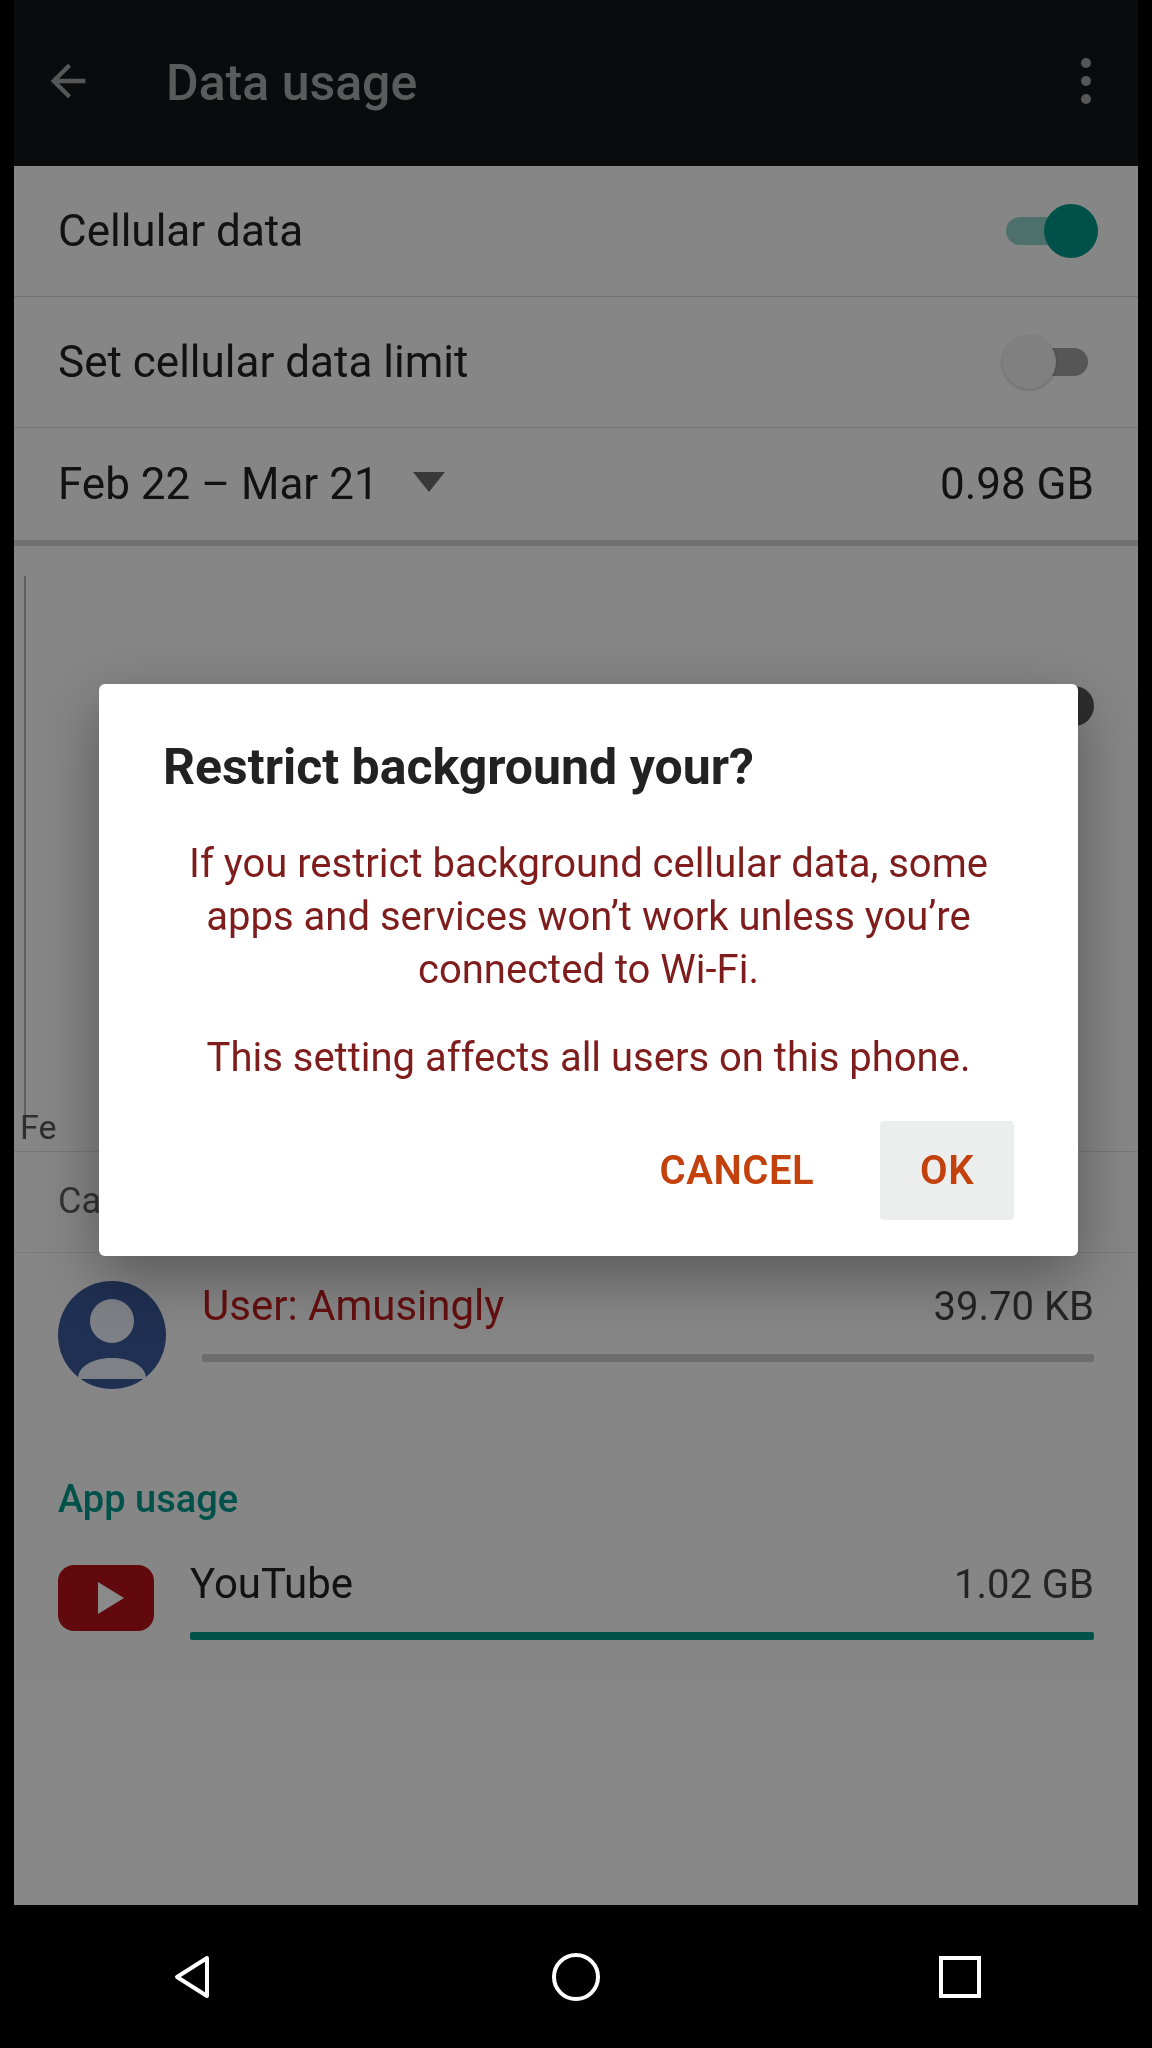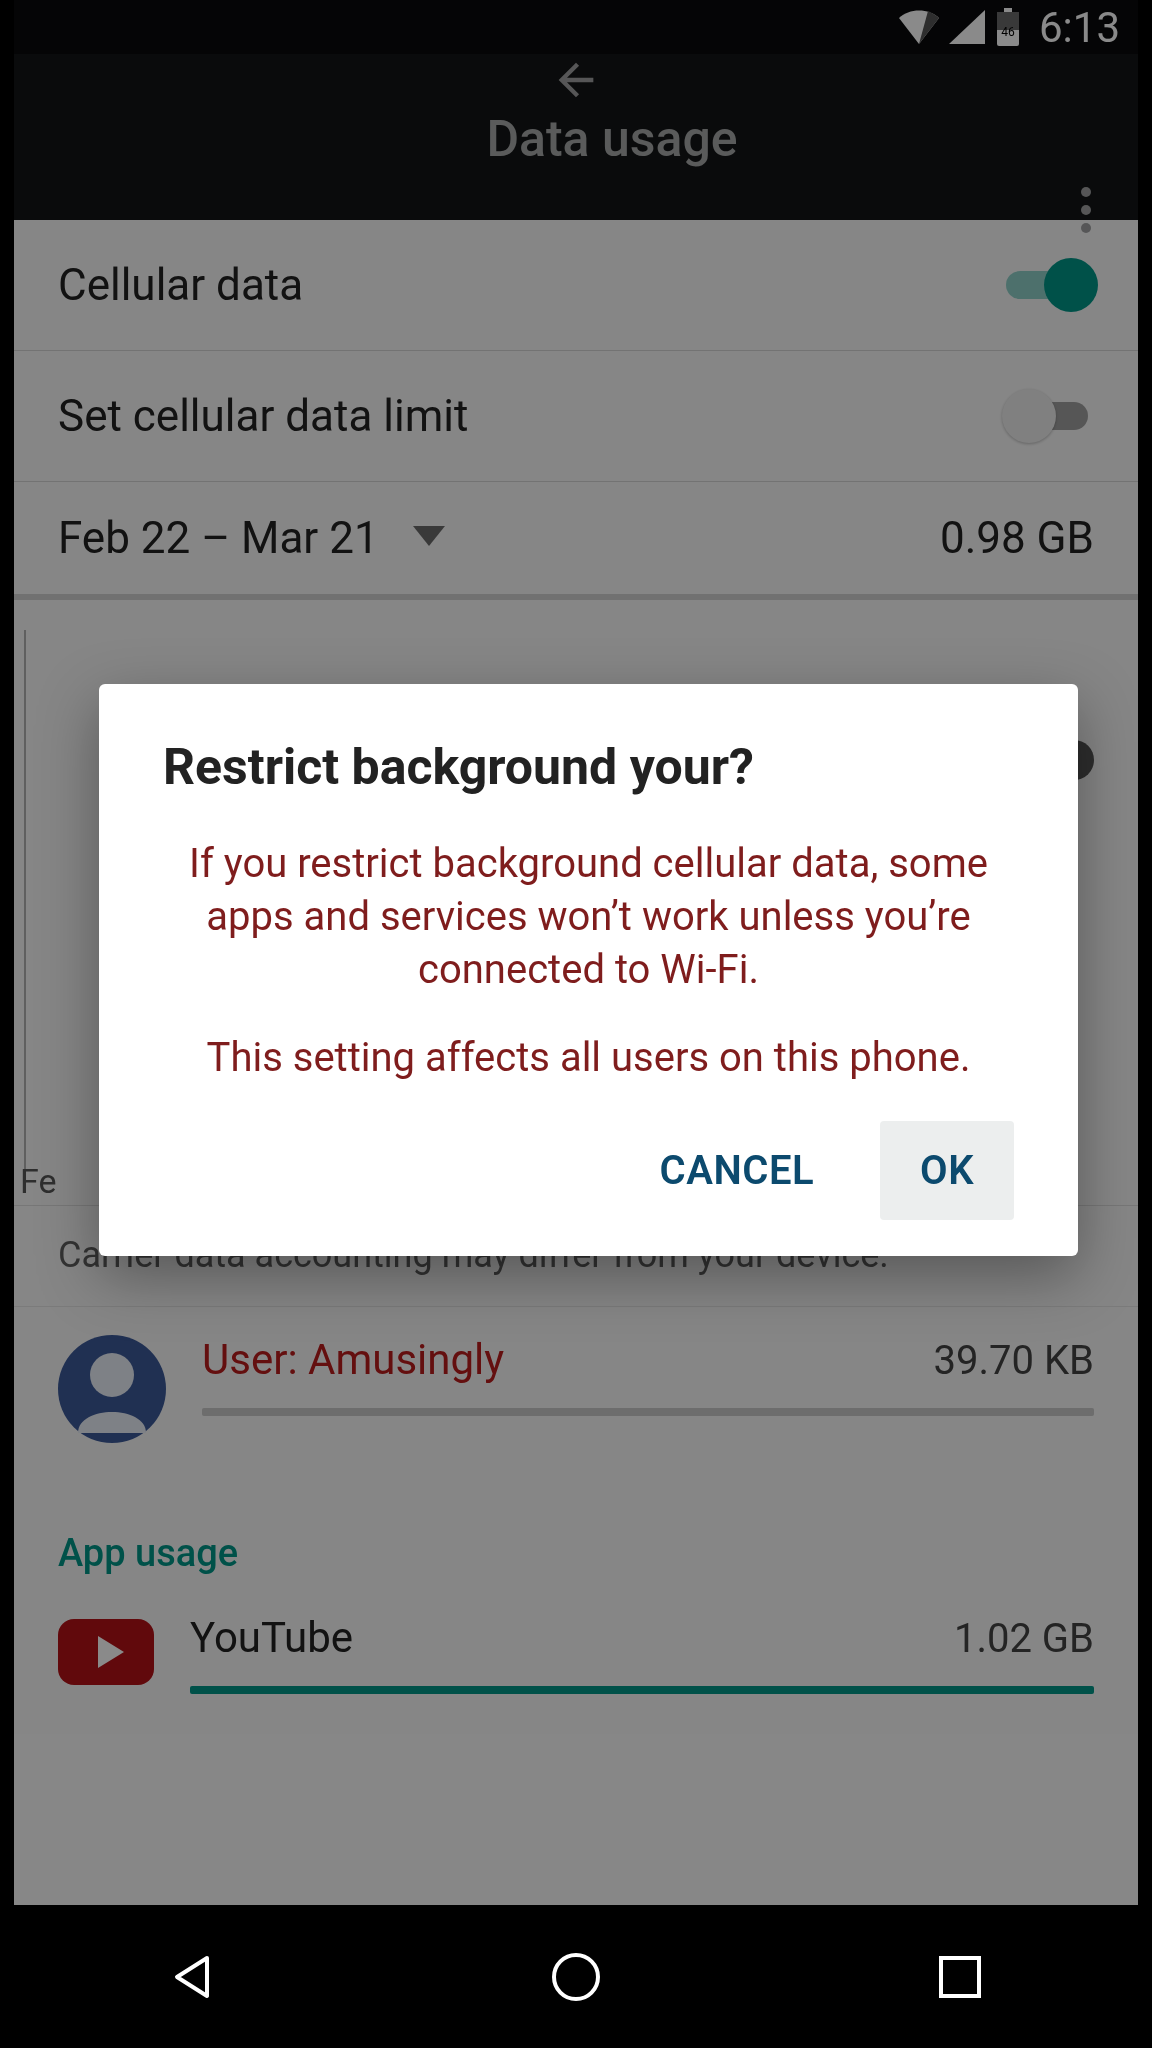--- a/index.html
+++ b/index.html
@@ -6,21 +6,21 @@
   html, body { width: 1152px; height: 2048px; overflow: hidden; font-family: Roboto, "Helvetica Neue", Arial, sans-serif; background: #000; }
   .frame { position: relative; width: 1152px; height: 2048px; background: #000; }
   .screen { position: absolute; left: 14px; top: 0; width: 1124px; height: 1905px; background: #fafafa; }
 
   
   .status-bar { height: 54px; background: #0a0b0c; display: flex; align-items: center; justify-content: flex-end; padding: 0 18px; gap: 10px; }
   .status-time { color: #fff; font-size: 42px; font-weight: 400; margin-left: 8px; }
   .status-icon { display: inline-flex; }
 
   
-  .app-bar { height: 166px; background: #141617; display: flex; align-items: center; padding: 0 28px; flex-direction: column; }
+  .app-bar { height: 166px; background: #141617; display: flex; align-items: center; padding: 0 28px; }
   .app-title { color: #a6a8a9; font-size: 50px; font-weight: 500; margin-left: 72px; }
   .app-bar .more { margin-left: auto; padding: 18px; }
 
   .content { background: #f8f8f8; }
 
   
   .row { position: relative; padding: 38px 44px; display: flex; align-items: center; border-bottom: 1px solid #d4d4d4; }
   .row-label { color: #222; font-size: 44px; }
   .row .end { margin-left: auto; display: flex; align-items: center; }
 
@@ -67,55 +67,33 @@
   .app-name { color: #222; font-size: 42px; }
   .app-val  { margin-left: auto; color: #444; font-size: 40px; }
   .app-progress { height: 8px; background: #009688; margin-top: 24px; border-radius: 2px; }
 
   
   .scrim { position: absolute; inset: 0; background: rgba(0,0,0,0.46); }
   .dialog { position: absolute; left: 85px; right: 60px; top: 684px; background: #fff; border-radius: 6px; box-shadow: 0 20px 60px rgba(0,0,0,.35); padding: 54px 64px 36px; }
   .dialog-title { font-size: 50px; font-weight: 700; color: #222; margin-bottom: 42px; }
   .dialog-body p { font-size: 40px; color: #7f1d1d; line-height: 1.32; margin-bottom: 36px; text-align: center; }
   .dialog-actions { display: flex; justify-content: flex-end; gap: 26px; margin-top: 10px; }
-  .btn { font-size: 40px; font-weight: 600; letter-spacing: .5px; color: #0c4a6e; padding: 26px 40px; border-radius: 4px; }
+  .btn { font-size: 40px; font-weight: 600; letter-spacing: .5px; color: #c2410c; padding: 26px 40px; border-radius: 4px; }
   .btn.ok { background: #eceeee; }
 
   
   .nav-bar { position: absolute; left: 0; right: 0; bottom: 0; height: 143px; background: #000; display: flex; align-items: center; justify-content: space-around; }
   .nav-btn { width: 200px; height: 100px; display: flex; align-items: center; justify-content: center; }
 </style>
 </head>
 <body>
 
 <div class="frame">
   <div class="screen">
 
-    <div class="status-bar">
-      <span class="status-icon">
-        <svg width="40" height="34" viewBox="0 0 40 34">
-            <path d="M20 34 L40 8 C30 -2 10 -2 0 8 Z" fill="#fff"></path>
-            <path d="M20 34 L40 8 C37 5 33 3 29 1 L20 34 Z" fill="#555"></path>
-          </svg>
-      </span>
-      <span class="status-icon">
-        <svg width="36" height="34" viewBox="0 0 36 34">
-            <path d="M0 34 L36 34 L36 0 Z" fill="#fff"></path>
-          </svg>
-      </span>
-      <span class="status-icon">
-        <svg width="26" height="38" viewBox="0 0 26 38">
-          <rect x="9" y="0" width="8" height="4" fill="#fff"></rect>
-          <rect x="2" y="4" width="22" height="34" rx="2" fill="#fff"></rect>
-          <rect x="2" y="4" width="22" height="18" fill="#6a6a6a"></rect>
-          <text x="13" y="28" text-anchor="middle" font-size="12" fill="#000">46</text>
-        </svg>
-      </span>
-      <span class="status-time">6:13</span>
-    </div>
 
     <div class="app-bar">
       <span>
         <svg width="52" height="52" viewBox="0 0 24 24" fill="#9fa0a1">
             <path d="M20 11H7.83l5.59-5.59L12 4l-8 8 8 8 1.41-1.41L7.83 13H20z"></path>
           </svg>
       </span>
       <span class="app-title">Data usage</span>
       <span class="more">
         <svg width="12" height="48" viewBox="0 0 12 48" fill="#9fa0a1">

